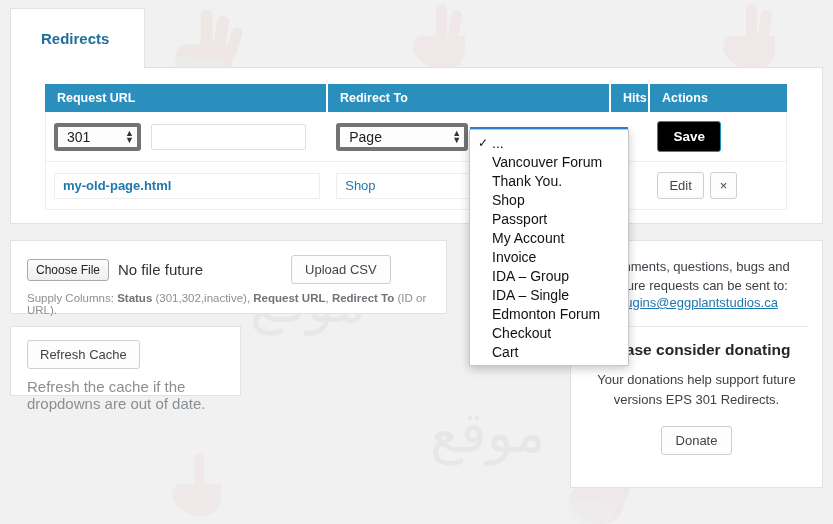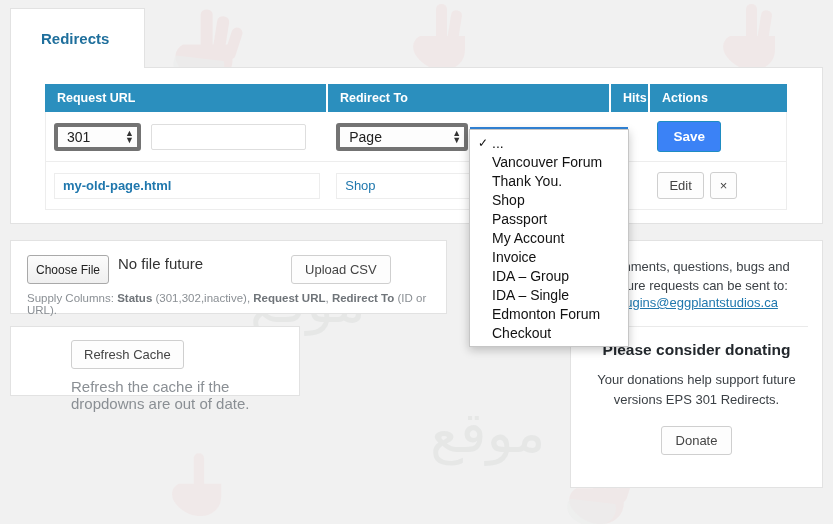--- a/index.html
+++ b/index.html
@@ -91,42 +91,42 @@
      display:flex; align-items:center; padding-left: 8px; box-sizing:border-box; }
   .link { color: #1f77ad; text-decoration: none; font-size: 13px; font-weight: bold; }
   .link.plain { font-weight: normal; }
 
   .btn {
     background: #fdfdfd; border: 1px solid #cfcfcf; border-radius: 3px;
     color: #444; font-size: 13px; padding: 5px 11px; cursor: pointer;
     font-family: "Liberation Sans", sans-serif;
   }
   .btn-primary {
-    background: #3b82f6; border: 1px solid #1f8cc2; border-radius: 3px;
+    background: #000000; border: 1px solid #1f8cc2; border-radius: 3px;
     color: #fff; font-weight: bold; font-size: 13.5px;
     padding: 7px 15px; cursor: pointer;
     font-family: "Liberation Sans", sans-serif;
   }
   .btn-x { padding: 5px 9px; }
 
   
   #upload-panel { left: 10px; top: 240px; width: 437px; height: 74px; z-index: 2; }
-  .up-row { display: flex; padding: 14px 16px 0 16px; }
+  .up-row { display: flex; align-items: center; padding: 14px 16px 0 16px; }
   .file-btn {
     background: linear-gradient(#fcfcfc,#efefef);
     border: 1px solid #a9a9a9; border-radius: 3px;
     font-size: 12px; padding: 3px 8px; color: #222; cursor: pointer;
     font-family: "Liberation Sans", sans-serif;
   }
   .file-status { margin-left: 9px; font-size: 15px; color: #333; }
   .up-hint { padding: 8px 16px 0 16px; font-size: 11.5px; color: #8a8f94; }
   .up-hint b { color: #6f7479; }
 
   
-  #cache-panel { left: 10px; top: 326px; width: 290px; height: 70px; z-index: 2; padding-left: 44px; }
+  #cache-panel { left: 10px; top: 326px; width: 231px; height: 70px; z-index: 2; }
   .cache-inner { padding: 13px 16px 0 16px; }
   .cache-hint { padding: 9px 16px 0 16px; font-size: 15px; color: #8a8f94; }
 
   
   #side-panel { left: 570px; top: 240px; width: 253px; height: 248px; z-index: 2; }
   .side-body { padding: 16px 16px 0 16px; text-align: center; }
   .side-text { font-size: 13px; color: #3c4146; line-height: 19px; }
   .side-mail { color: #1f77ad; text-decoration: underline; font-size: 13px; }
   .divider { height: 1px; background: #eaeaea; margin: 16px 14px 0 14px; }
   .side-title { font-size: 15.5px; font-weight: bold; color: #23282d;
@@ -349,13 +349,17 @@
       <span class="dd-label">IDA – Single</span>
     </div>
     <div class="dd-item">
       <span class="dd-check"></span>
       <span class="dd-label">Edmonton Forum</span>
     </div>
     <div class="dd-item">
       <span class="dd-check"></span>
       <span class="dd-label">Checkout</span>
     </div>
+    <div class="dd-item">
+      <span class="dd-check"></span>
+      <span class="dd-label">Cart</span>
+    </div>
   </div>
 
 </body></html>

